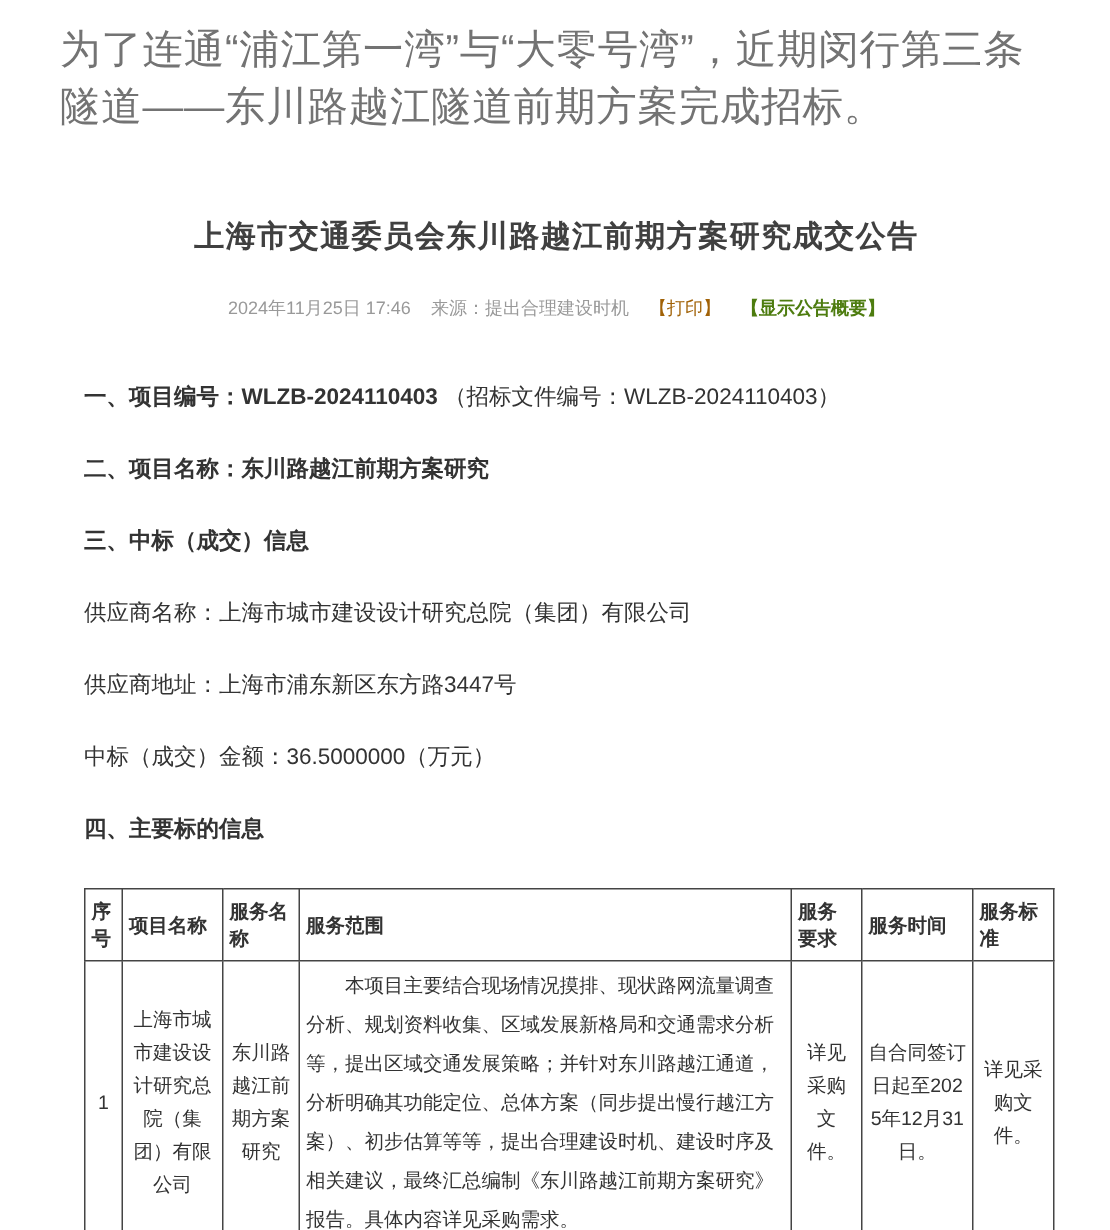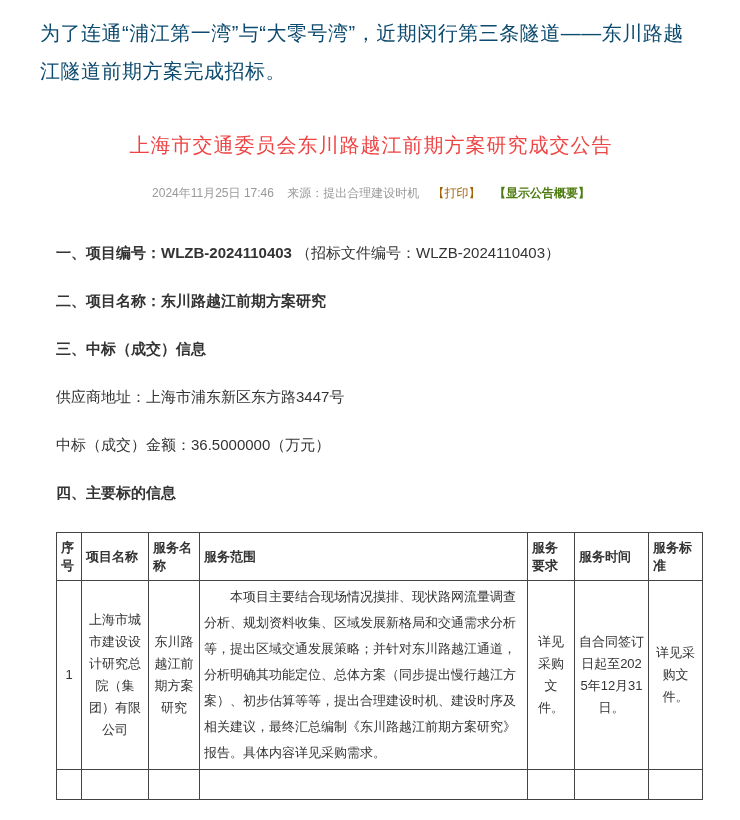--- a/index.html
+++ b/index.html
@@ -5,30 +5,30 @@
   * { box-sizing: border-box; }
   html, body { margin: 0; padding: 0; background: #ffffff; }
   body { font-family: "Liberation Sans", "DejaVu Sans", sans-serif; color: #333; }
   .page {
     width: 740px;
     min-height: 820px;
     background: #fff;
     padding: 14px 38px 18px 40px;
   }
   .intro {
-    font-size: 20px;
+    font-size: 27px;
     line-height: 38px;
-    color: #0c4a6e;
+    color: #737373;
     letter-spacing: 0.5px;
-    margin: 0 0 42px 0;
+    margin: 0 0 54px 0;
   }
   .announce-title {
     font-size: 20px;
-    font-weight: normal;
-    color: #ef4444;
+    font-weight: bold;
+    color: #404040;
     text-align: center;
     letter-spacing: 1px;
     margin: 0 0 26px 0;
   }
   .meta {
     text-align: center;
     font-size: 12px;
     color: #999;
     margin: 0 0 40px 0;
     white-space: nowrap;
@@ -91,20 +91,21 @@
   </div>
 
   <div class="body-block">
 
     <p class="sec"><span class="lbl">一、项目编号：WLZB-2024110403</span><span> （招标文件编号：WLZB-2024110403）</span></p>
 
     <p class="sec bold">二、项目名称：东川路越江前期方案研究</p>
 
     <p class="sec bold">三、中标（成交）信息</p>
 
+    <p class="sec">供应商名称：上海市城市建设设计研究总院（集团）有限公司</p>
 
     <p class="sec">供应商地址：上海市浦东新区东方路3447号</p>
 
     <p class="sec">中标（成交）金额：36.5000000（万元）</p>
 
     <p class="sec bold last">四、主要标的信息</p>
 
     <table class="info-table">
       <colgroup>
         <col style="width:25px">

